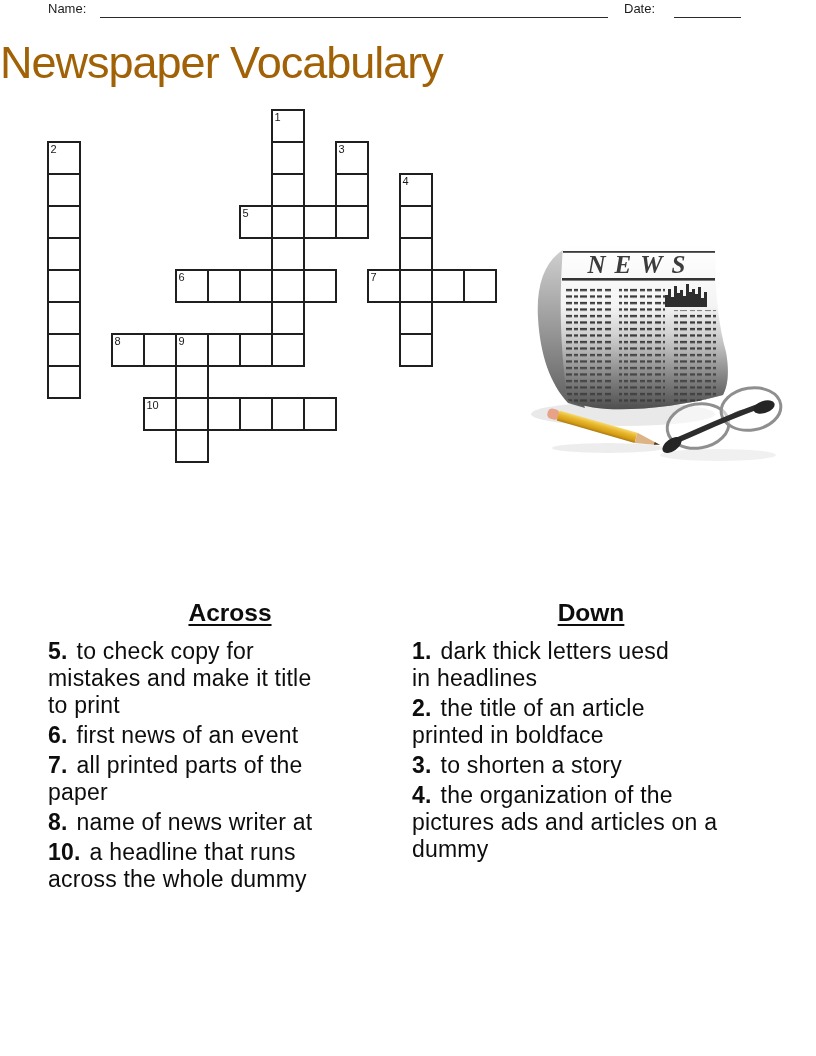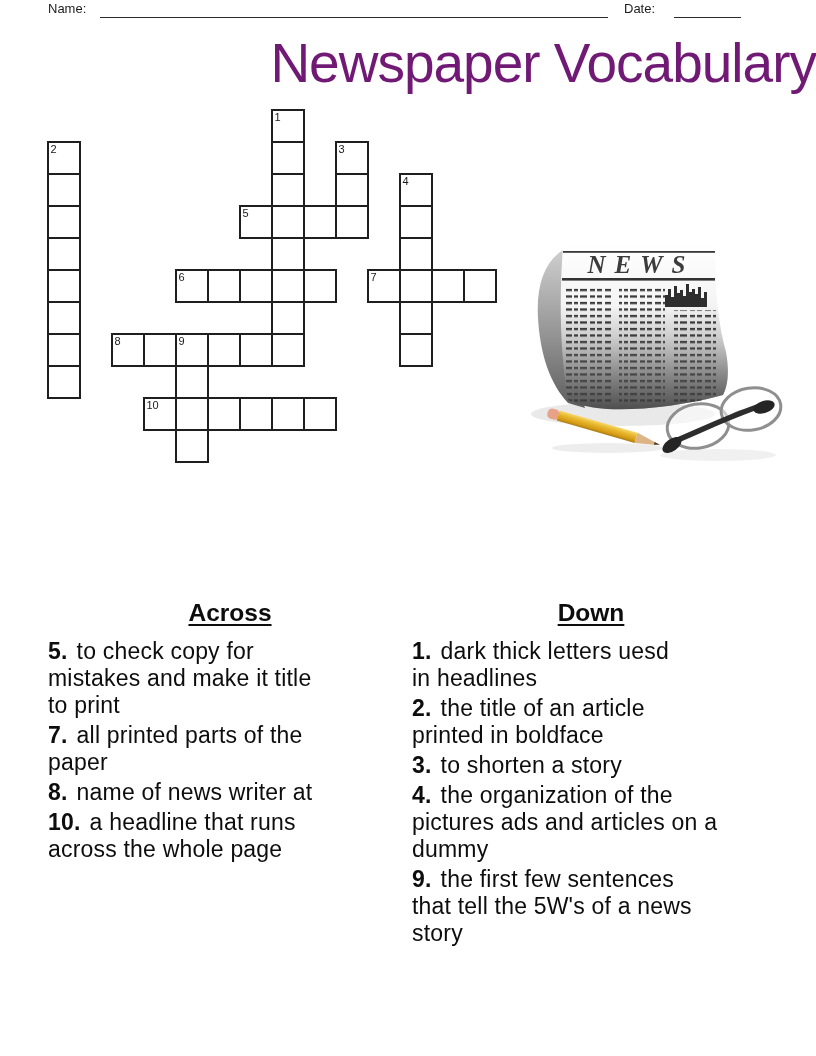--- a/index.html
+++ b/index.html
@@ -12,22 +12,22 @@
   
   .hdr-label { position:absolute; top:1px; font-size:13px; color:#1c1c1c; }
   #name-label { left:48px; }
   #date-label { left:624px; }
   .hdr-line { position:absolute; top:17px; height:0; border-bottom:1.7px solid #2a2a2a; }
   #name-line { left:100px; width:508px; }
   #date-line { left:674px; width:67px; }
   
   .page-title {
     position:absolute; top:33px; left:0; width:100%;
-    text-align:right; font-size:55px; font-weight:400;
-    letter-spacing:-1px; color:#701a75; line-height:60px;
+    text-align:left; font-size:45px; font-weight:400;
+    letter-spacing:-1px; color:#a16207; line-height:60px;
   }
   
   .grid-wrap { position:absolute; left:46px; top:108px; }
   .cw-cell { fill:#ffffff; stroke:#1f1f1f; stroke-width:2; }
   .cw-num  { font-family:"Liberation Sans",sans-serif; font-size:11px; fill:#191919; }
   
   .np-wrap { position:absolute; left:505px; top:222px; }
   
   .clues { position:absolute; left:48px; top:598px; width:722px; display:flex; }
   .clues-col { width:364px; }
@@ -197,33 +197,36 @@
 
   <div class="clues-col">
     <h2 class="clues-heading">Across</h2>
 
     <div class="clue">
       <div class="clue-line"><b class="clue-num">5.</b><span>to check copy for</span></div>
       <div class="clue-line">mistakes and make it title</div>
       <div class="clue-line">to print</div>
     </div>
 
+    <div class="clue">
+      <div class="clue-line"><b class="clue-num">6.</b><span>first news of an event</span></div>
+    </div>
 
     <div class="clue">
       <div class="clue-line"><b class="clue-num">7.</b><span>all printed parts of the</span></div>
       <div class="clue-line">paper</div>
     </div>
 
     <div class="clue">
       <div class="clue-line"><b class="clue-num">8.</b><span>name of news writer at</span></div>
     </div>
 
     <div class="clue">
       <div class="clue-line"><b class="clue-num">10.</b><span>a headline that runs</span></div>
-      <div class="clue-line">across the whole page</div>
+      <div class="clue-line">across the whole dummy</div>
     </div>
   </div>
 
   <div class="clues-col down">
     <h2 class="clues-heading">Down</h2>
 
     <div class="clue">
       <div class="clue-line"><b class="clue-num">1.</b><span>dark thick letters uesd</span></div>
       <div class="clue-line">in headlines</div>
     </div>
@@ -236,20 +239,15 @@
     <div class="clue">
       <div class="clue-line"><b class="clue-num">3.</b><span>to shorten a story</span></div>
     </div>
 
     <div class="clue">
       <div class="clue-line"><b class="clue-num">4.</b><span>the organization of the</span></div>
       <div class="clue-line">pictures ads and articles on a</div>
       <div class="clue-line">dummy</div>
     </div>
 
-    <div class="clue">
-      <div class="clue-line"><b class="clue-num">9.</b><span>the first few sentences</span></div>
-      <div class="clue-line">that tell the 5W's of a news</div>
-      <div class="clue-line">story</div>
-    </div>
   </div>
 
 </div>
 
 </body></html>

